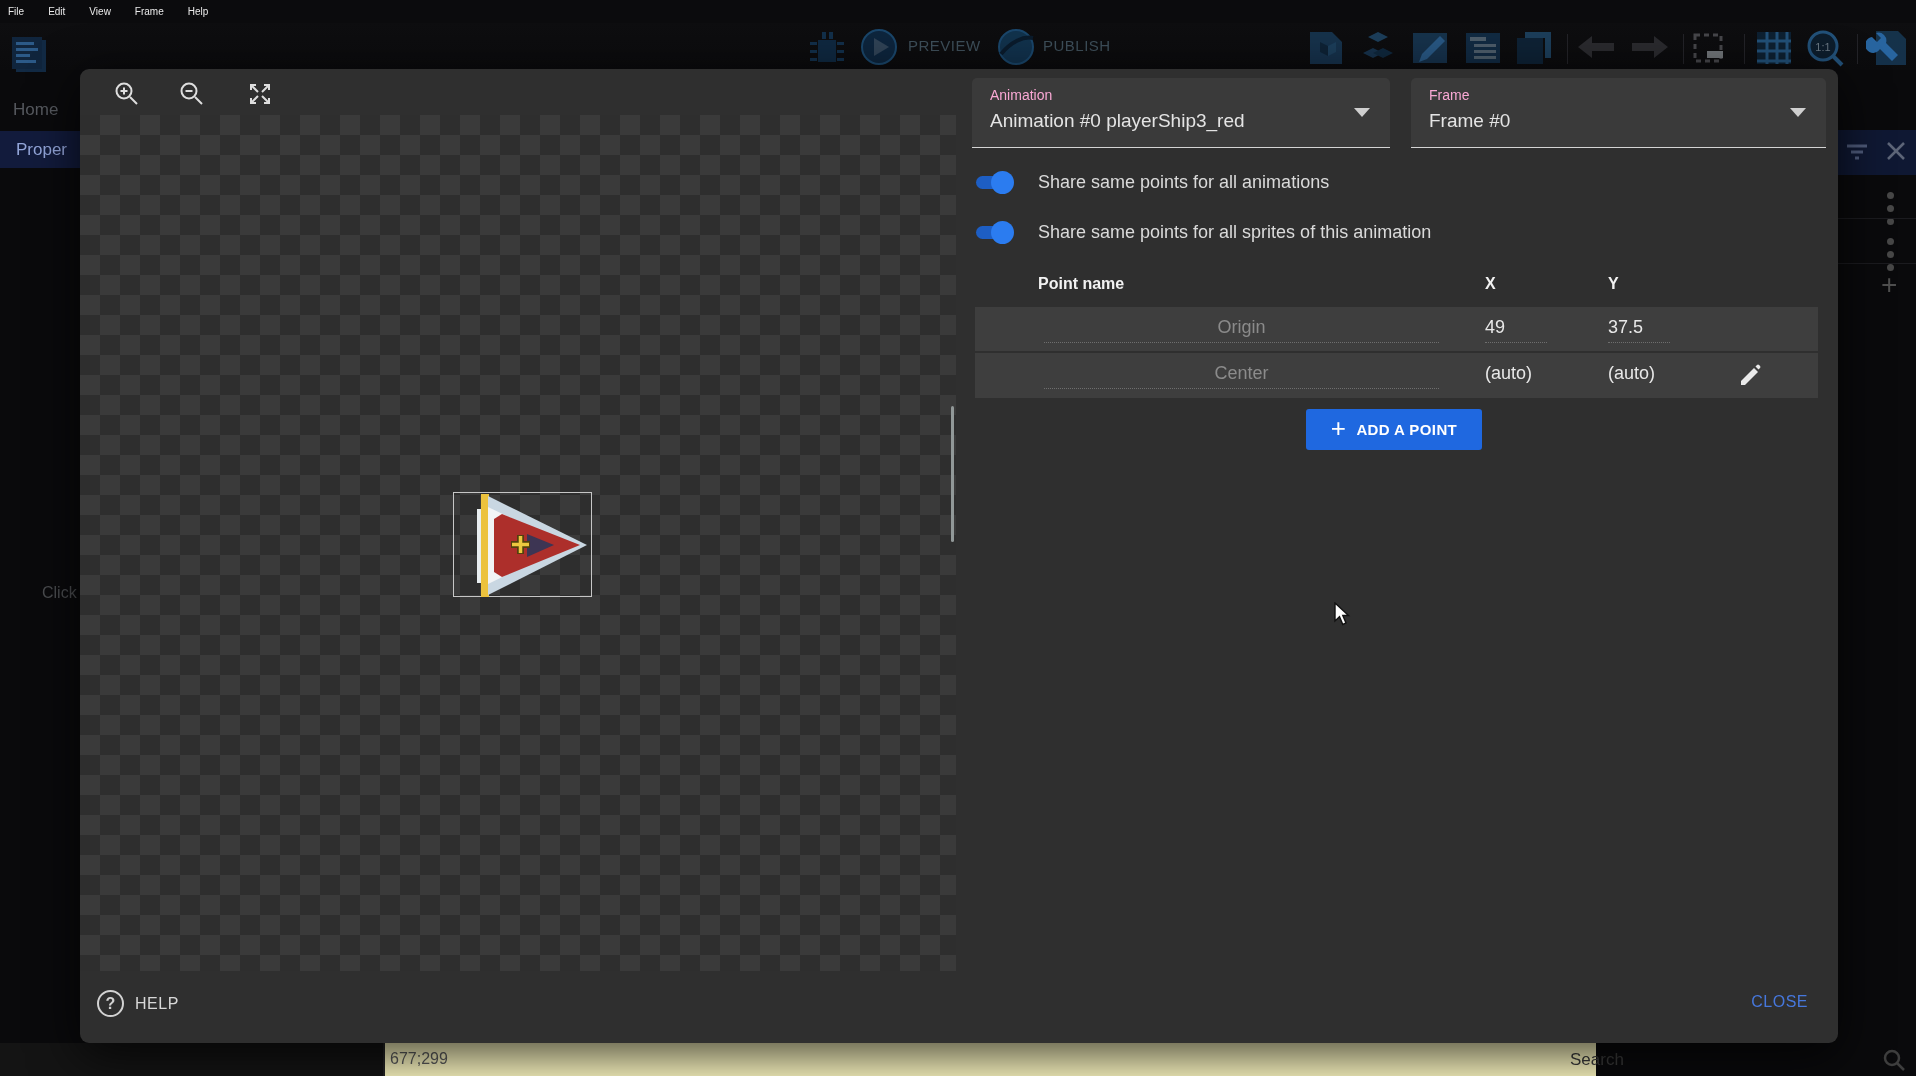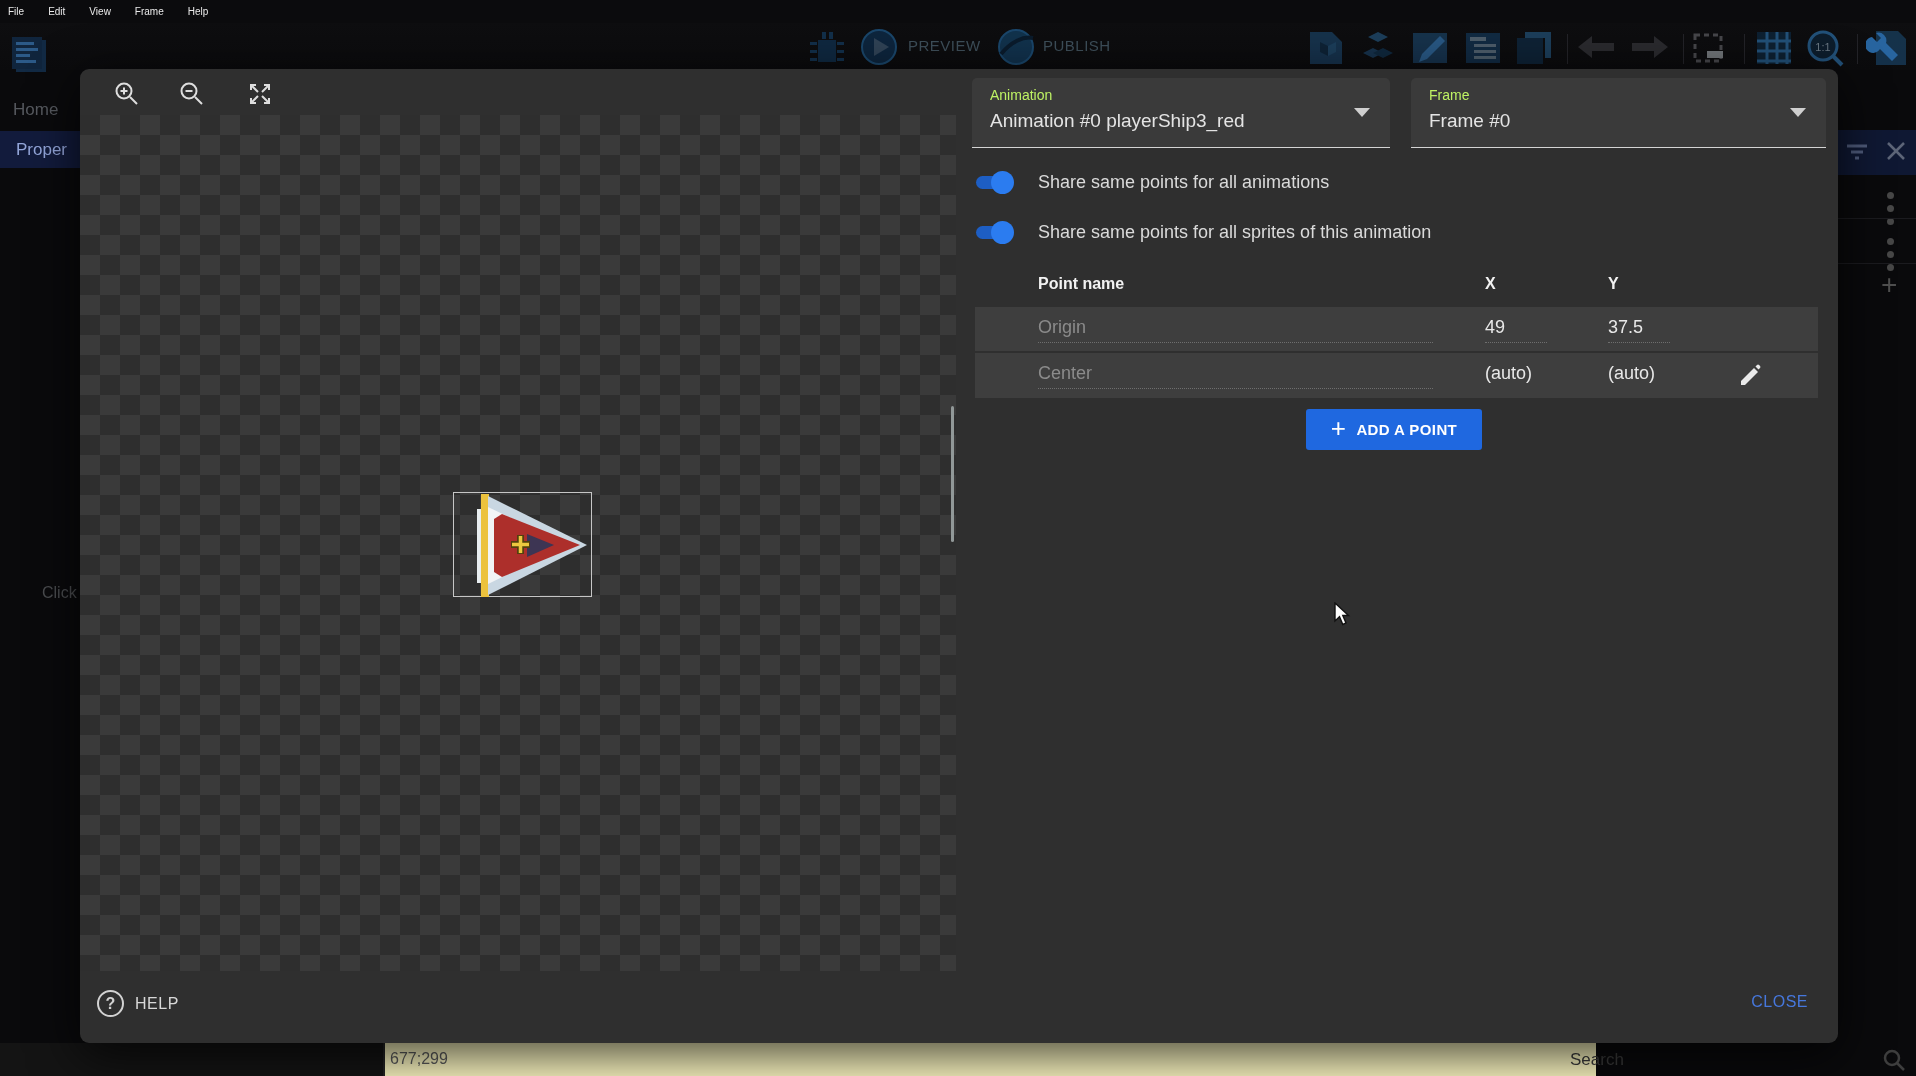--- a/index.html
+++ b/index.html
@@ -56,21 +56,21 @@
                 border:1px solid #c6c6c6; }
   .canvas-scrollbar { position:absolute; left:871px; top:337px; width:3px; height:136px;
                       background:#919898; border-radius:2px; }
 
   
   .panel { position:absolute; left:876px; top:0; width:882px; height:902px; }
   .dropdown { position:absolute; top:9px; height:70px; background:#3a3a3a;
               border-radius:5px 5px 0 0; border-bottom:1px solid #d4d4d4; cursor:pointer; }
   .dd-anim { left:16px; width:418px; }
   .dd-frame { left:455px; width:415px; }
-  .dd-label { position:absolute; left:18px; top:9px; font-size:14px; color:#bef264; }
+  .dd-label { position:absolute; left:18px; top:9px; font-size:14px; color:#f9a8d4; }
   .dd-value { position:absolute; left:18px; top:32px; font-size:19px; color:#e4e4e4; }
   .dd-arrow { position:absolute; right:20px; top:30px; width:0; height:0;
               border-left:8px solid transparent; border-right:8px solid transparent;
               border-top:9px solid #cfcfcf; }
 
   .toggle-row { position:absolute; left:20px; height:34px; display:flex; align-items:center; }
   .tr1 { top:96px; } .tr2 { top:146px; }
   .switch { position:relative; width:38px; height:15px; margin-right:24px; cursor:pointer; }
   .switch .track { position:absolute; left:0; top:1px; width:36px; height:13px; border-radius:7px; background:#1d5ec4; }
   .switch .thumb { position:absolute; right:0; top:-4px; width:23px; height:23px; border-radius:50%; background:#2b7cf0; }
@@ -79,21 +79,21 @@
   .tbl-header { position:absolute; left:19px; top:206px; width:843px; height:24px;
                 color:#f2f2f2; font-size:16px; font-weight:bold; }
   .col-name { position:absolute; left:63px; }
   .col-x    { position:absolute; left:510px; }
   .col-y    { position:absolute; left:633px; }
   .tbl-row { position:absolute; left:19px; width:843px; height:45px; background:#3e3e3e;
              font-size:18px; }
   .row1 { top:238px; border-bottom:1px solid #2f2f2f; }
   .row2 { top:284px;padding-left:13px; }
   .cell { position:absolute; top:10px; }
-  .cell-name { left:63px; width:395px; color:#8b8b8b; border-bottom:1px dotted #6e6e6e; padding-bottom:4px; }
+  .cell-name { left:69px; width:395px; color:#8b8b8b; border-bottom:1px dotted #6e6e6e; padding-bottom:4px;text-align:center; }
   .cell-x { left:510px; width:62px; color:#e8e8e8; }
   .cell-y { left:633px; width:62px; color:#e8e8e8; }
   .underlined { border-bottom:1px dotted #6e6e6e; padding-bottom:4px; }
   .edit-btn { position:absolute; left:762px; top:9px; width:26px; height:26px; cursor:pointer; }
 
   .add-point-btn { position:absolute; left:350px; top:340px; width:176px; height:41px;
                    background:#1f68e0; border:none; border-radius:3px; color:#fff;
                    font-size:15px; font-weight:bold; letter-spacing:.4px; cursor:pointer;
                    display:flex; align-items:center; justify-content:center; gap:10px;
                    font-family:"Liberation Sans",sans-serif; }

